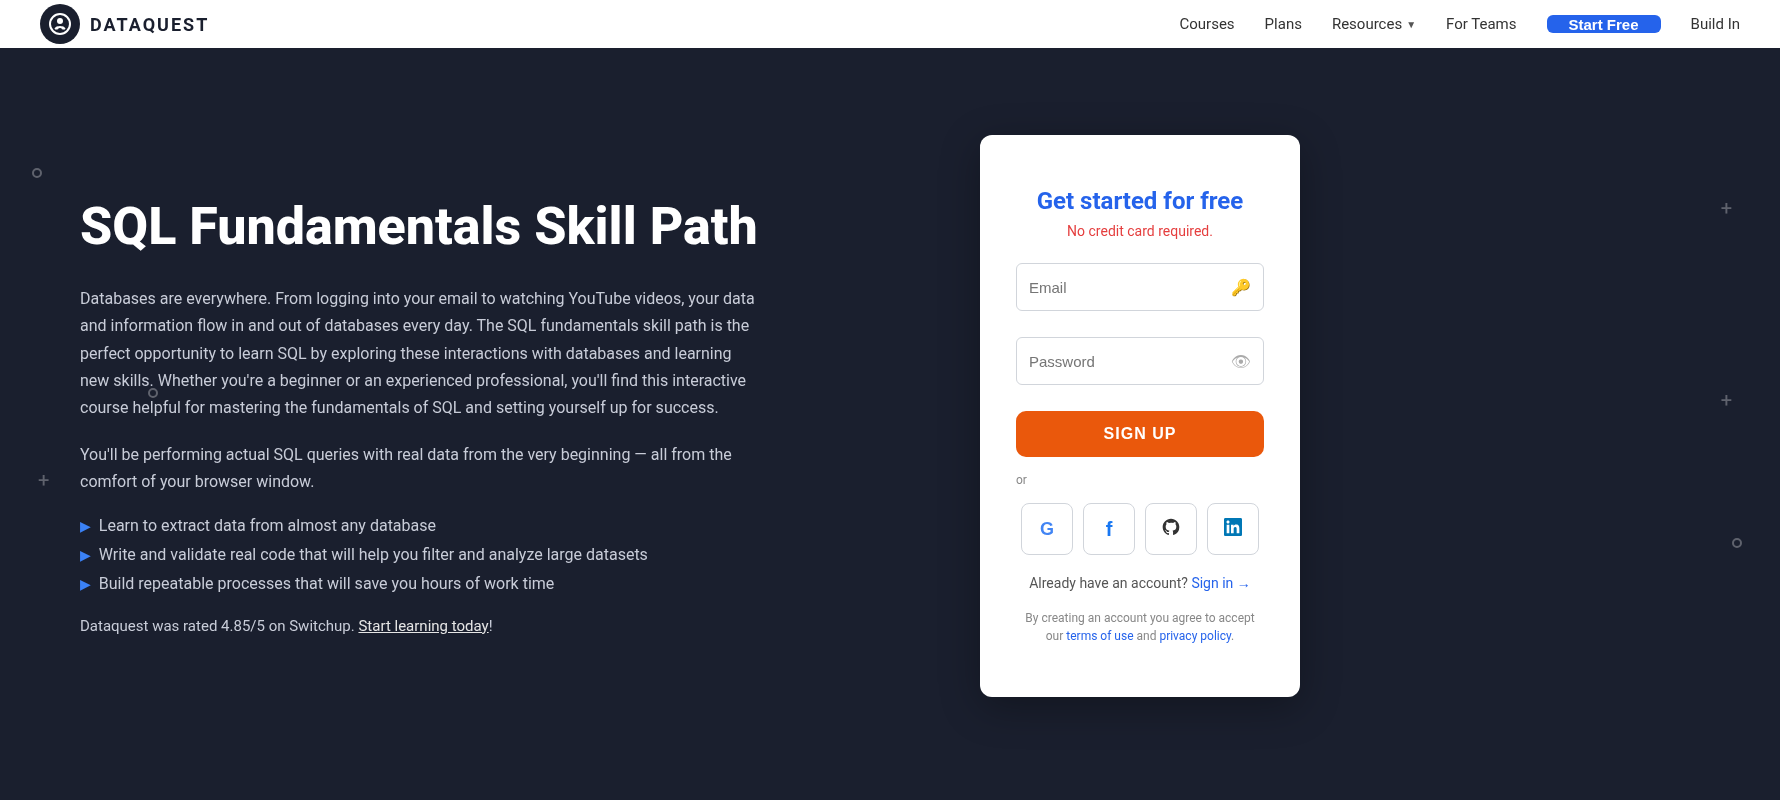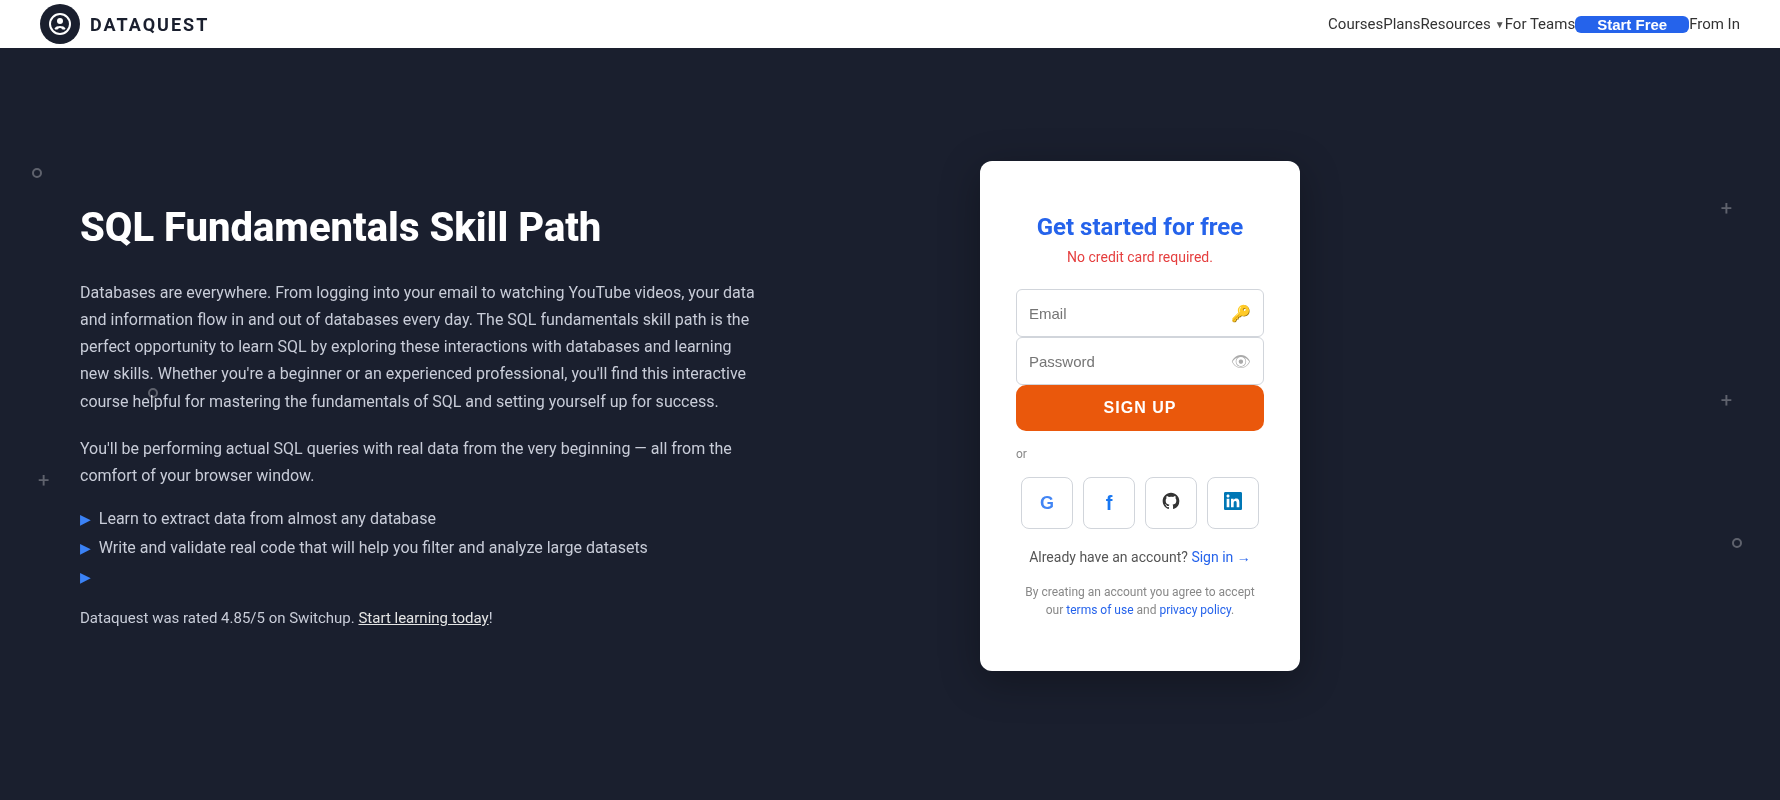--- a/index.html
+++ b/index.html
@@ -33,21 +33,21 @@
       font-weight: bold;
     }
     .logo-text {
       font-size: 18px;
       font-weight: 700;
       letter-spacing: 2px;
       color: #1a1f2e;
     }
     .navbar-right {
       display: flex;
-      align-items: center;
+      gap: 30px;
     }
     .nav-link {
       color: #333;
       font-size: 15px;
       text-decoration: none;
       cursor: pointer;
     }
     .nav-link-resources {
       display: flex;
       align-items: center;
@@ -93,21 +93,21 @@
       border-radius: 50%;
       position: absolute;
     }
 
     .hero-content {
       flex: 1;
       max-width: 900px;
       padding-right: 40px;
     }
     .hero-title {
-      font-size: 40px;
+      font-size: 52px;
       font-weight: 800;
       color: #ffffff;
       line-height: 1.15;
       margin-bottom: 28px;
     }
     .hero-description {
       color: #c8ccd8;
       font-size: 16px;
       line-height: 1.7;
       margin-bottom: 20px;
@@ -158,21 +158,21 @@
       text-align: center;
       margin-bottom: 8px;
     }
     .signup-subtitle {
       color: #e53e3e;
       text-align: center;
       font-size: 14px;
       margin-bottom: 24px;
     }
     .form-group {
-      margin-bottom: 0;
+      margin-bottom: 26px;
     }
     .input-wrapper {
       width: 100%;
       padding: 0;
       border: 1.5px solid #d1d5db;
       border-radius: 6px;
       display: flex;
       align-items: center;
       padding: 0 12px;
       height: 48px;
@@ -294,21 +294,21 @@
   </div>
   <div class="navbar-right">
     <a class="nav-link">Courses</a>
     <a class="nav-link">Plans</a>
     <span class="nav-link nav-link-resources">
       <span>Resources</span>
       <span class="chevron-down">▼</span>
     </span>
     <a class="nav-link">For Teams</a>
     <button class="btn-start-free">Start Free</button>
-    <a class="nav-link">From In</a>
+    <a class="nav-link">Build In</a>
   </div>
 </nav>
 
 <section class="hero">
 
   <div class="deco-circle" style="top: 120px; left: 32px;"></div>
   <div class="deco-circle" style="top: 340px; left: 148px;"></div>
   <div class="deco" style="top: 420px; left: 38px;">+</div>
   <div class="deco" style="top: 148px; right: 48px;">+</div>
   <div class="deco" style="top: 340px; right: 48px;">+</div>
@@ -322,20 +322,21 @@
       <li>
         <span class="bullet-arrow">▶</span>
         <span>Learn to extract data from almost any database</span>
       </li>
       <li>
         <span class="bullet-arrow">▶</span>
         <span>Write and validate real code that will help you filter and analyze large datasets</span>
       </li>
       <li>
         <span class="bullet-arrow">▶</span>
+        <span>Build repeatable processes that will save you hours of work time</span>
       </li>
     </ul>
     <p class="hero-rating">
       <span>Dataquest was rated 4.85/5 on Switchup.</span>
       <a>Start learning today</a>!
     </p>
   </div>
 
   <div class="signup-card">
     <h2 class="signup-title">Get started for free</h2>

